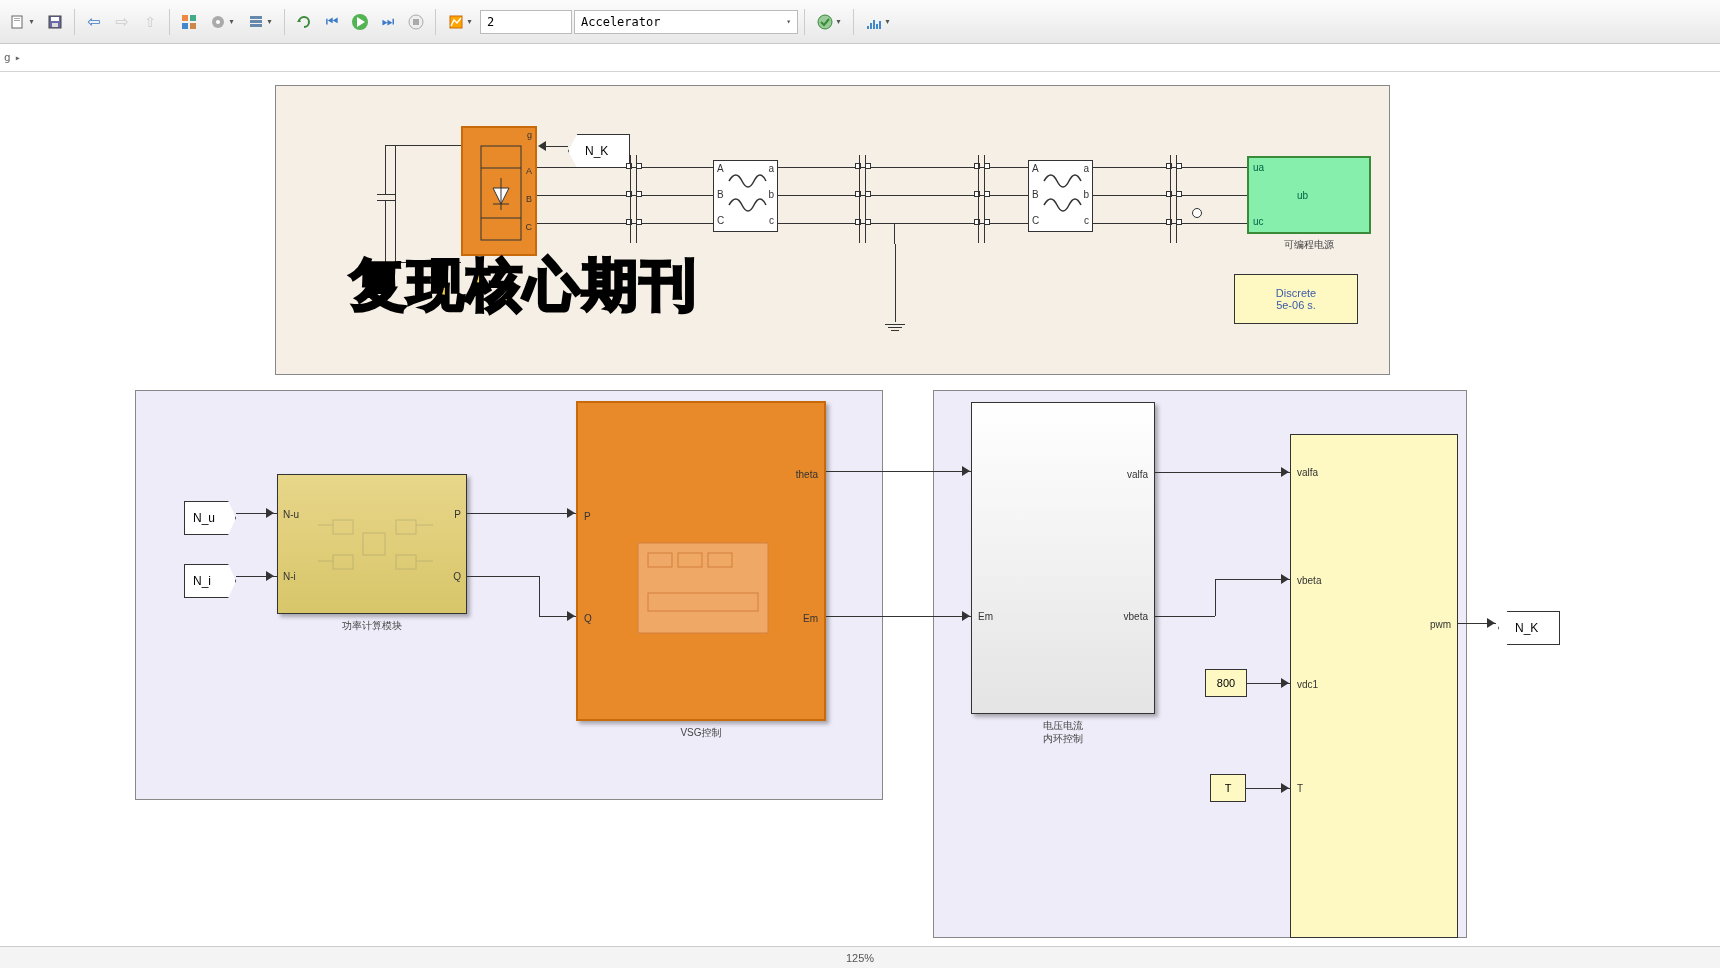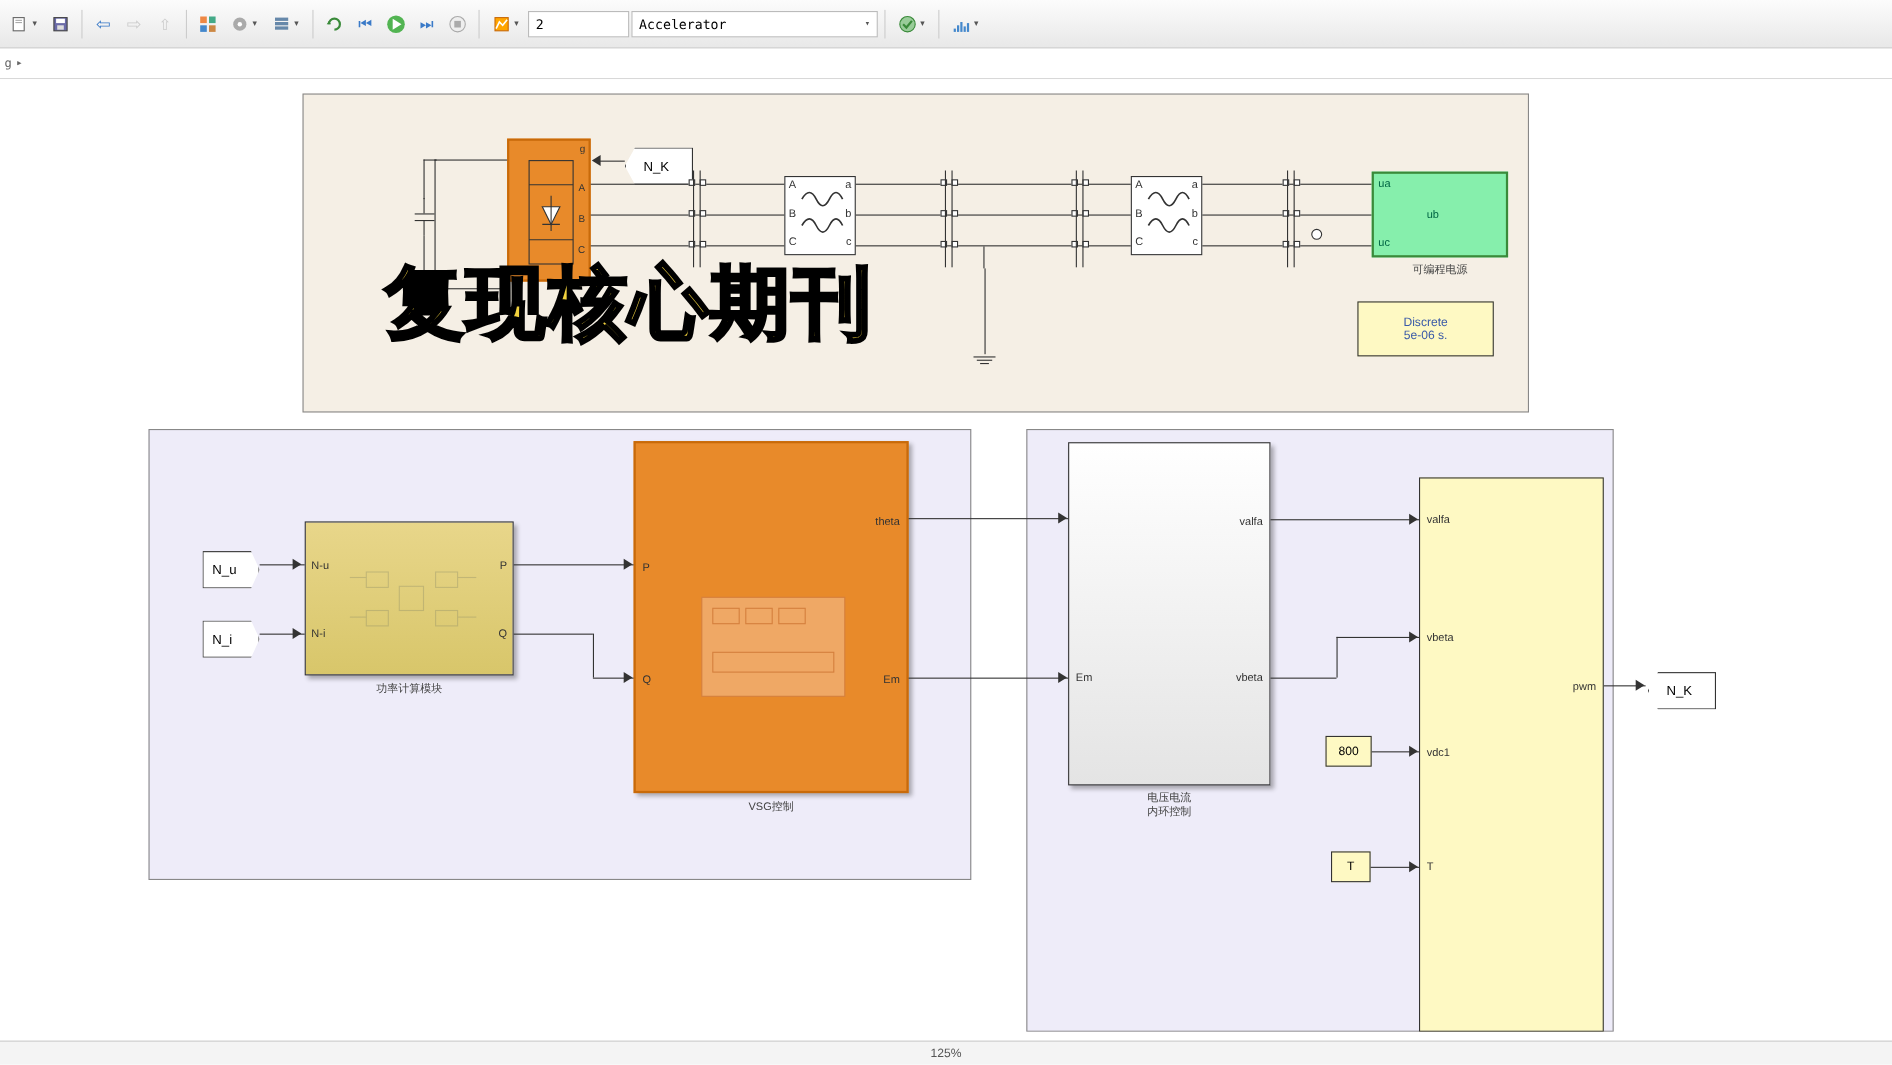--- a/index.html
+++ b/index.html
@@ -418,19 +418,19 @@
   <div class="wire v" style="left:1215px; top:507px; height:37px;"></div>
   <div class="wire h" style="left:1215px; top:507px; width:75px;"></div>
   <div class="port in" style="left:1281px; top:502px;"></div>
 
   <div class="wire h" style="left:1458px; top:551px; width:38px;"></div>
   <div class="port in" style="left:1487px; top:546px;"></div>
   <div class="tag goto" style="left:1498px; top:539px; width:62px;">
     <span>N_K</span>
   </div>
 
-  <div class="overlay" style="left:350px; top:156px; font-size:72px;">复现核心期刊</div>
+  <div class="overlay" style="left:350px; top:176px; font-size:56px;">复现核心期刊</div>
 
 </div>
 
 <div class="status">
   <span>125%</span>
 </div>
 
 </body></html>

